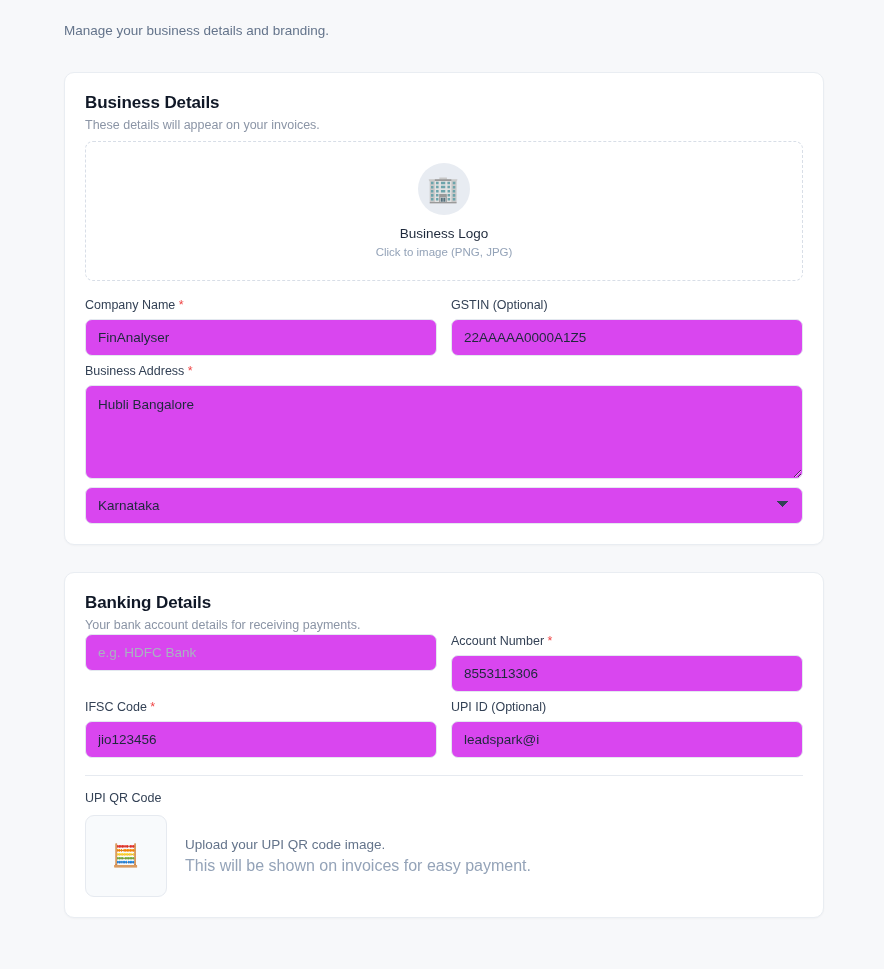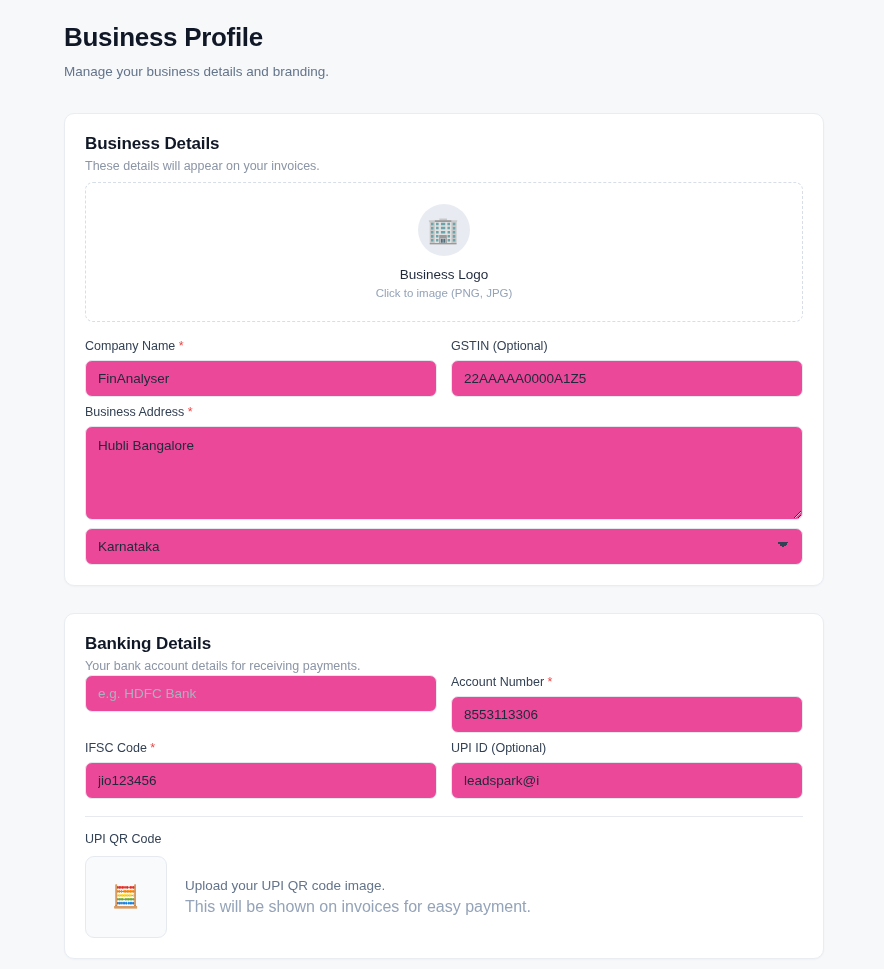--- a/index.html
+++ b/index.html
@@ -102,21 +102,21 @@
     margin-bottom: 7px;
   }
   .req { color: #ef4444; }
 
   .input, .textarea, .select {
     display: block;
     width: 100%;
     font-family: "Liberation Sans", sans-serif;
     font-size: 13.5px;
     color: #1e293b;
-    background: #ec4899;
+    background: #d946ef;
     border: 1px solid #e3e8ef;
     border-radius: 7px;
     padding: 10px 12px;
     outline: none;
   }
   .input::placeholder, .textarea::placeholder { color: #a9b2c0; }
   .textarea {
     height: 94px;
     resize: vertical;
     line-height: 1.4;
@@ -172,21 +172,20 @@
   .qr-text-sub {
     font-size: 16px;
     color: #94a3b8;
   }
 </style>
 </head>
 <body>
 
 <div class="page">
 
-  <h1 class="page-title">Business Profile</h1>
   <p class="page-subtitle">Manage your business details and branding.</p>
 
   <section class="card">
     <h2 class="card-title">Business Details</h2>
     <p class="card-subtitle">These details will appear on your invoices.</p>
 
     <div class="dropzone">
       <div class="logo-circle">🏢</div>
       <div class="dropzone-title">Business Logo</div>
       <div class="dropzone-hint">Click to image (PNG, JPG)</div>

